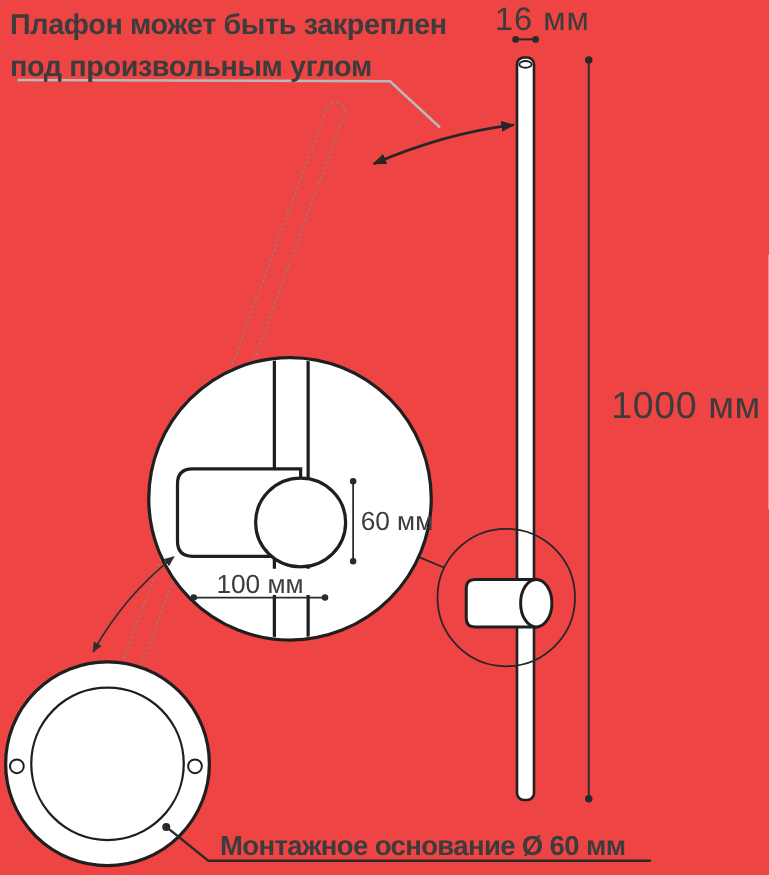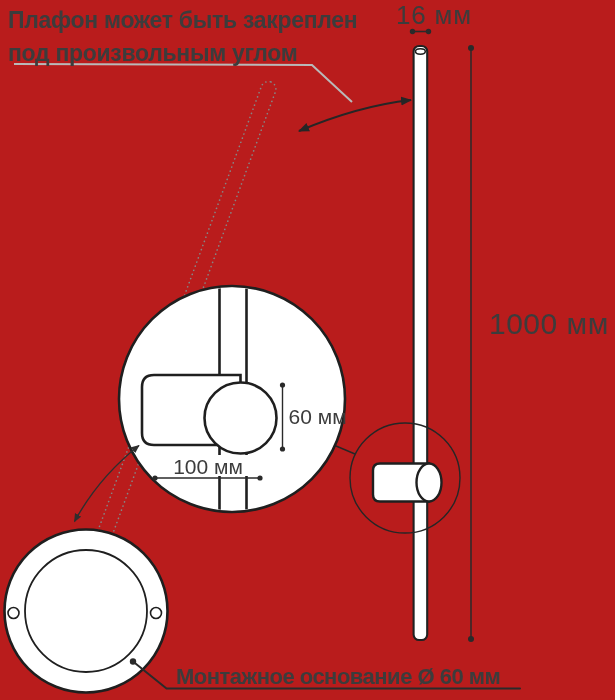--- a/index.html
+++ b/index.html
@@ -1,17 +1,17 @@
 <!DOCTYPE html>
 <html><head>
 <meta charset="utf-8">
 <style>
   html,body{margin:0;padding:0;background:#ffffff;}
   .stage{
-    position:relative;width:615px;height:700px;background:#b91c1c;overflow:hidden;
+    position:relative;width:615px;height:700px;background:#ef4444;overflow:hidden;
     font-family:"Liberation Sans","DejaVu Sans",sans-serif;
   }
   svg{display:block;}
   text{fill:#3c3c3c;}
   .note{font-size:23px;font-weight:bold;letter-spacing:-0.3px;}
   .note-bottom{font-size:22px;font-weight:bold;letter-spacing:-0.5px;}
   .dim-lg{font-size:30px;letter-spacing:0.5px;}
   .dim-md{font-size:26px;letter-spacing:0.8px;}
   .dim-sm{font-size:21px;}
 </style>

